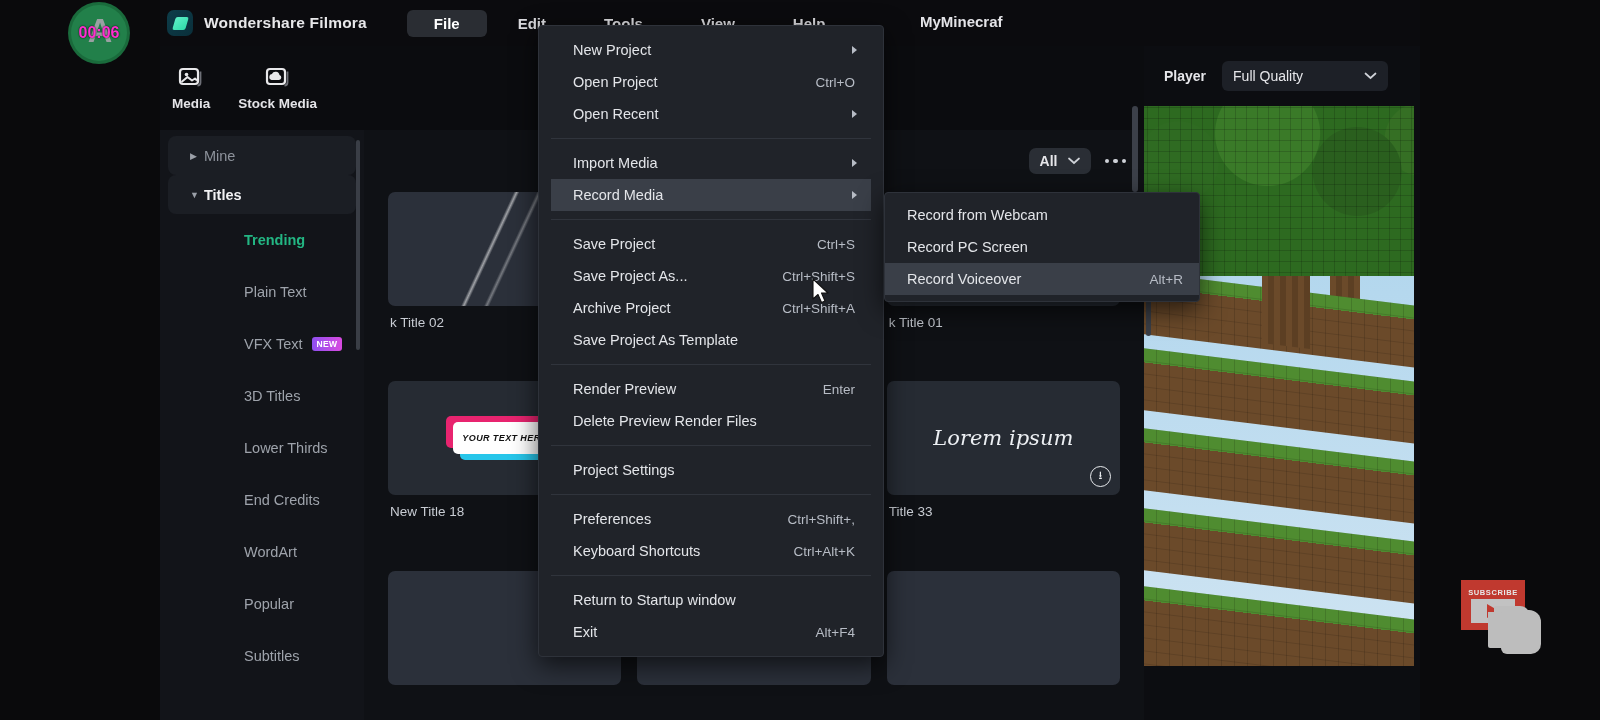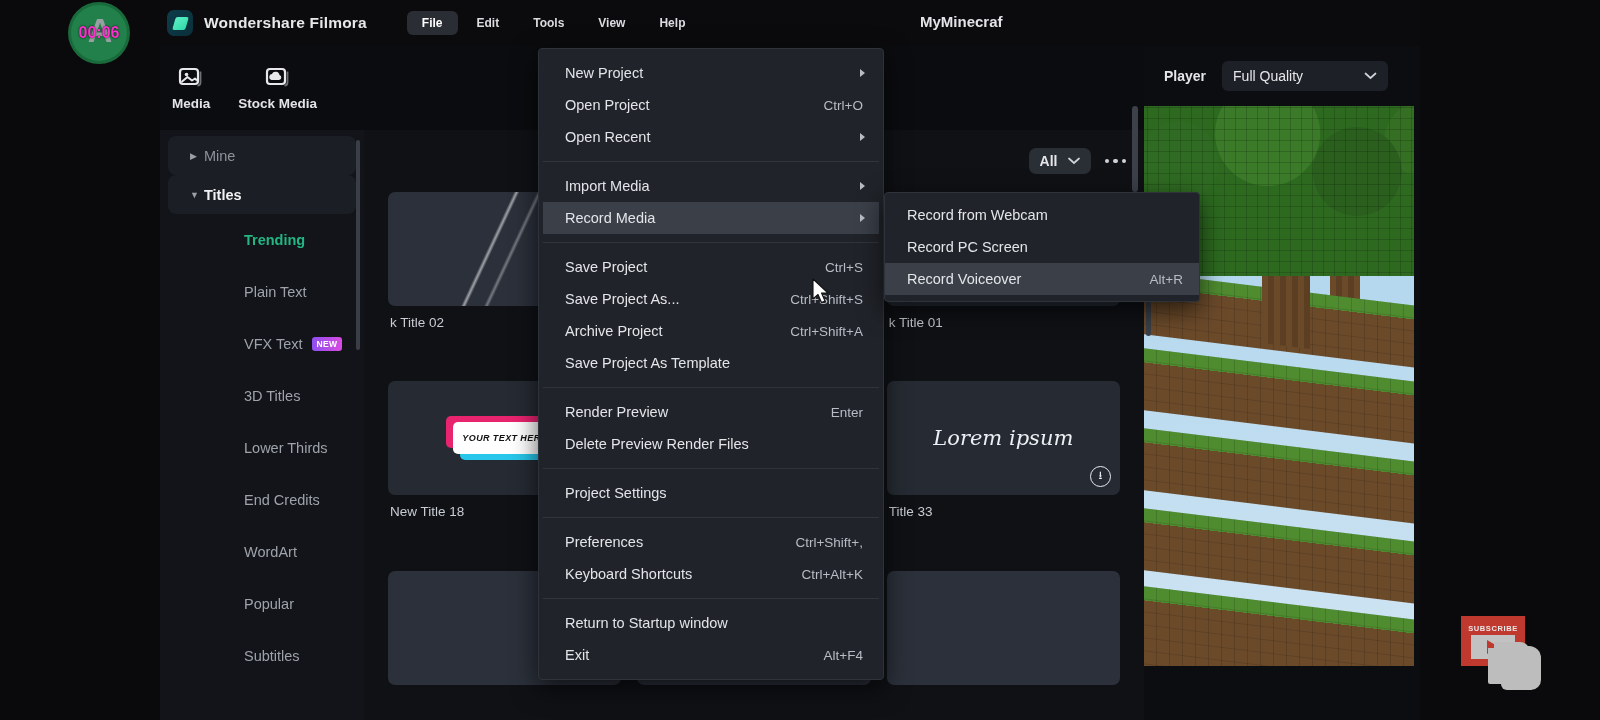--- a/index.html
+++ b/index.html
@@ -53,22 +53,22 @@
     background:linear-gradient(135deg,#5ef0c7,#2fd9a8);
     transform: skewX(-16deg);
     border-radius:2px;
   }
   .app-name {
     margin-left:11px; color:#e8e8ea; font-size:15.5px; font-weight:bold;
     letter-spacing:.2px;
   }
   .menubar { display:flex; margin-left:40px; gap:4px; }
   .menubar .mi {
-    padding:5px 15px; border-radius:6px; color:#dcdce0;
-    font-size:12px; font-weight:bold; cursor:default;
+    padding:5px 27px; border-radius:6px; color:#dcdce0;
+    font-size:15px; font-weight:bold; cursor:default;
   }
   .menubar .mi.active { background:#2a2d33; color:#ffffff; }
 
   .project-name {
     position:absolute; left:760px; top:13px;
     color:#e4e4e8; font-size:15px; font-weight:bold; white-space:nowrap;
   }
 
   
   .leftpanel { position:absolute; left:0; top:46px; width:204px; height:674px; background:#121419; }
@@ -224,23 +224,23 @@
   }
   .mc .t1 { top:186px; } .mc .t2 { top:262px; } .mc .t3 { top:342px; }
   .mc .t4 { top:422px; } .mc .t5 { top:500px; height:120px; }
   .pv-scroll {
     position:absolute; left:2px; top:190px; width:5px; height:100px;
     background:#3a3e46; border-radius:3px;
   }
 
   
   .menu {
-    position:absolute; left:378px; top:48px; width:346px;
+    position:absolute; left:378px; top:25px; width:346px;
     background:#202329; border:1px solid #2e323a; border-radius:4px;
-    box-shadow:0 8px 26px rgba(0,0,0,.65); z-index:60; padding:8px 4px;
+    box-shadow:0 8px 26px rgba(0,0,0,.65); z-index:60; padding:8px 12px;
   }
   .menu-item {
     height:32px; display:flex; align-items:center; position:relative;
     padding:0 16px 0 22px; cursor:default;
   }
   .menu-item.hl { background:#3a3f48; }
   .menu-item .mlabel { color:#e3e5e9; font-size:14.5px; flex:1; }
   .menu-item .mkey { color:#b7bcc5; font-size:13.5px; }
   .menu-item .marrow {
     position:absolute; right:14px; width:0; height:0;
@@ -252,21 +252,21 @@
     position:absolute; left:724px; top:192px; width:316px;
     background:#202329; border:1px solid #2e323a; border-radius:4px;
     box-shadow:0 8px 26px rgba(0,0,0,.65); z-index:70; padding:6px 0;
   }
 
   
   .cursor-arrow { position:absolute; z-index:95; width:0; height:0; pointer-events:none; }
   .cursor-arrow svg { display:block; }
 
   
-  .sub-overlay { position:absolute; left:1461px; top:616px; z-index:90; }
+  .sub-overlay { position:absolute; left:1461px; top:580px; z-index:90; }
   .sub-btn {
     width:64px; height:50px; background:#c0392f;
     display:flex; flex-direction:column; align-items:center; justify-content:center; gap:2px;
     image-rendering:pixelated;
   }
   .sub-btn .txt { color:#e8e8e8; font-size:7.5px; font-weight:bold; letter-spacing:.6px; }
   .sub-btn .screen {
     width:44px; height:24px; background:#c2c2c2;
     display:flex; align-items:center; justify-content:center;
   }

